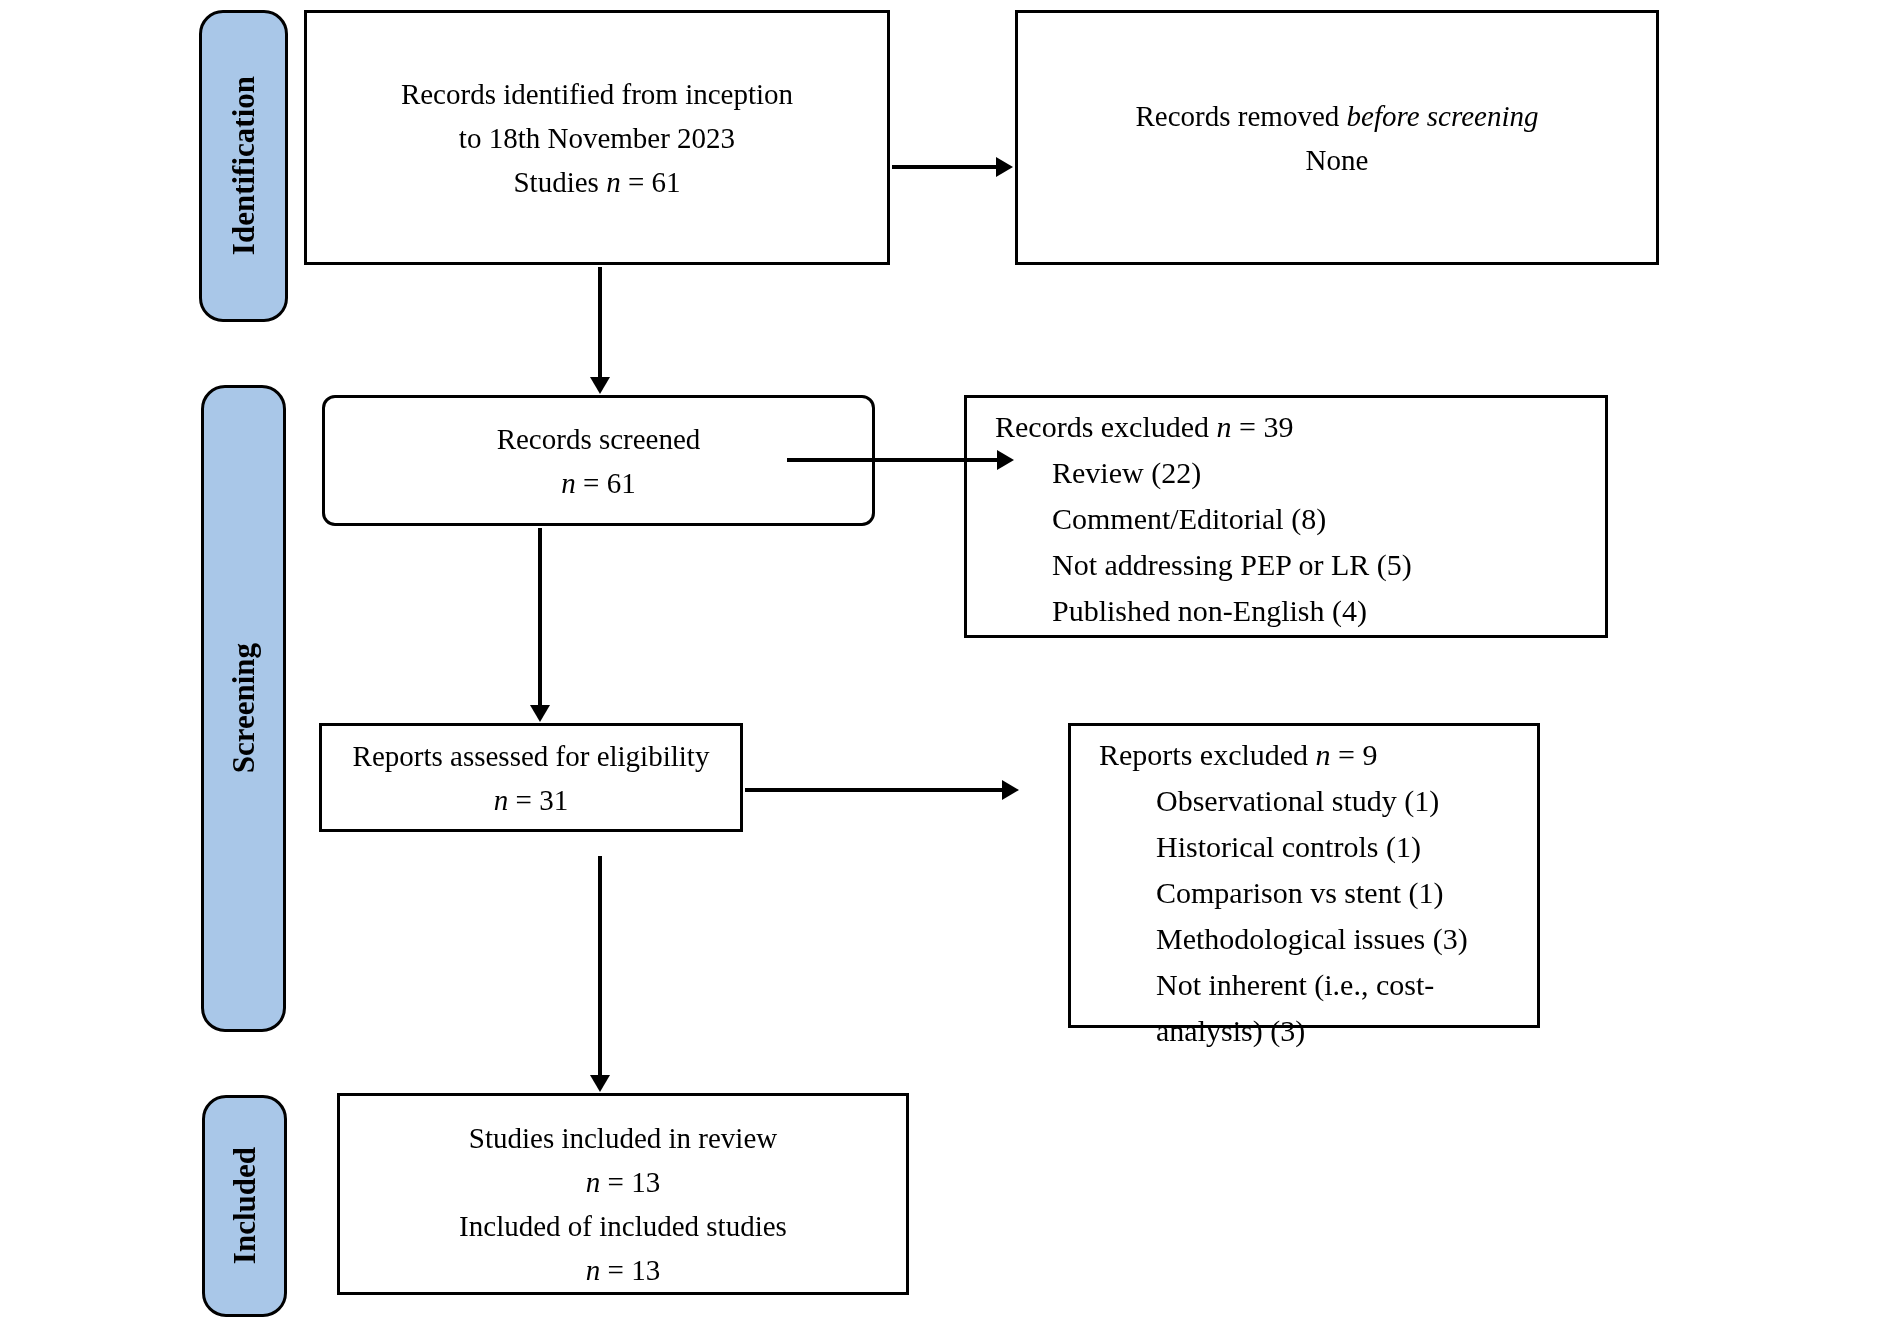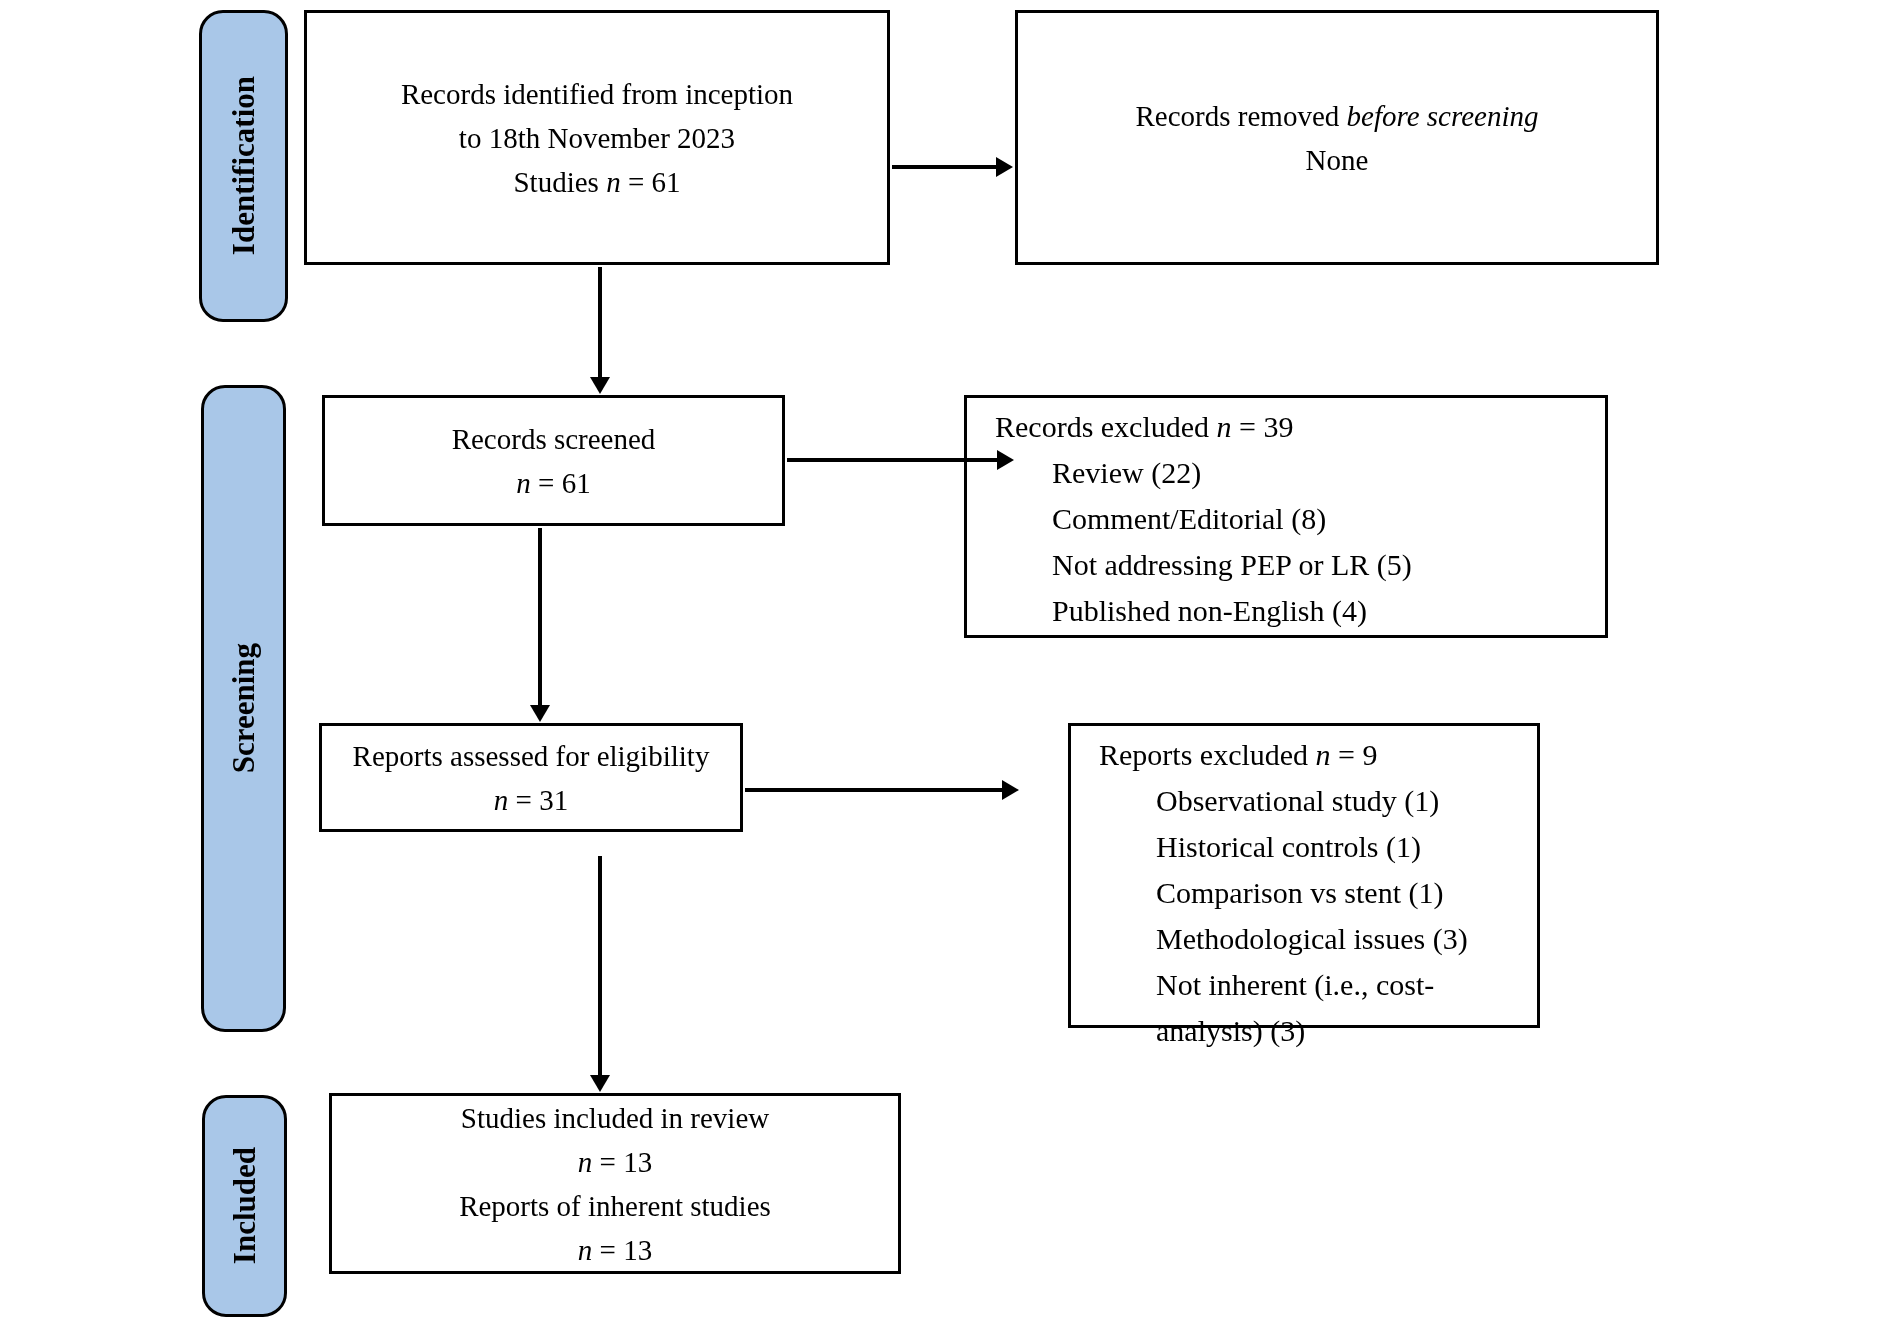--- a/index.html
+++ b/index.html
@@ -72,34 +72,34 @@
   <div class="stage" style="left:202px; top:1095px; width:85px; height:222px;">
     <span class="vtext">Included</span>
   </div>
 
   <div class="box center" style="left:304px; top:10px; width:586px; height:255px;">
       <div class="line"><span>Records identified from inception</span></div>
       <div class="line"><span>to 18th November 2023</span></div>
       <div class="line"><span>Studies </span><em>n</em><span> = 61</span></div>
     </div>
 
-  <div class="box center" style="left:322px; top:395px; width:463px; height:131px;">
+  <div class="box center" style="left:322px; top:395px; width:553px; height:131px;border-radius:13px;">
       <div class="line"><span>Records screened</span></div>
       <div class="line"><em>n</em><span> = 61</span></div>
     </div>
 
   <div class="box center" style="left:319px; top:723px; width:424px; height:109px;">
       <div class="line"><span>Reports assessed for eligibility</span></div>
       <div class="line"><em>n</em><span> = 31</span></div>
     </div>
 
-  <div class="box center" style="left:329px; top:1093px; width:572px; height:181px;">
+  <div class="box center" style="left:337px; top:1093px; width:572px; height:202px;justify-content:flex-end;">
       <div class="line"><span>Studies included in review</span></div>
       <div class="line"><em>n</em><span> = 13</span></div>
-      <div class="line"><span>Reports of inherent studies</span></div>
+      <div class="line"><span>Included of included studies</span></div>
       <div class="line"><em>n</em><span> = 13</span></div>
     </div>
 
   <div class="box center" style="left:1015px; top:10px; width:644px; height:255px;">
       <div class="line"><span>Records removed </span><em>before screening</em></div>
       <div class="line"><span>None</span></div>
     </div>
 
   <div class="box left" style="left:964px; top:395px; width:644px; height:243px;">
       <div class="line"><span>Records excluded </span><em>n</em><span> = 39</span></div>

